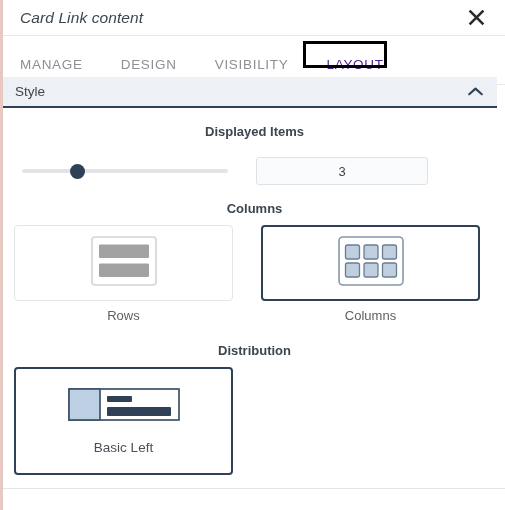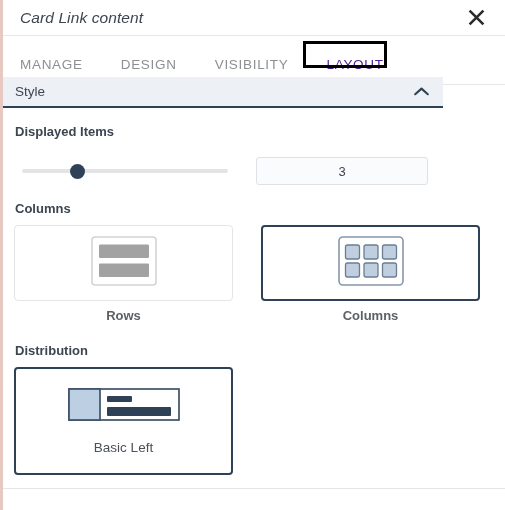--- a/index.html
+++ b/index.html
@@ -91,21 +91,21 @@
     left: 303px; top: 41px;
     width: 84px; height: 27px;
     border: 3px solid #000000;
     pointer-events: none;
   }
 
   
   .style-bar {
     position: absolute;
     left: 3px; top: 77px;
-    width: 440px; height: 31px;
+    width: 494px; height: 31px;
     background: #edf0f5;
     border-bottom: 2px solid #2f4157;
     display: flex;
     align-items: center;
     justify-content: space-between;
     padding: 0 14px 0 12px;
     cursor: pointer;
   }
   .style-label {
     font-size: 13.5px;
@@ -120,20 +120,21 @@
     width: 502px; height: 378px;
     background: #ffffff;
     padding: 14px 11px 0 11px;
   }
 
   .section-label {
     font-size: 13px;
     font-weight: bold;
     color: #3c4650;
     margin-left: 1px;
+    text-align: center;
   }
 
   
   .slider-row {
     display: flex;
     align-items: center;
     margin-top: 18px;
   }
   .slider-wrap {
     position: relative;
@@ -173,21 +174,20 @@
   }
 
   
   .option-row {
     display: flex;
     margin-top: 9px;
   }
   .option {
     width: 219px;
     cursor: pointer;
-    font-weight: bold;
   }
   .option + .option { margin-left: 28px; }
 
   .option-card {
     width: 219px;
     height: 76px;
     border: 1px solid #e3e5e8;
     border-radius: 4px;
     background: #ffffff;
     display: flex;

